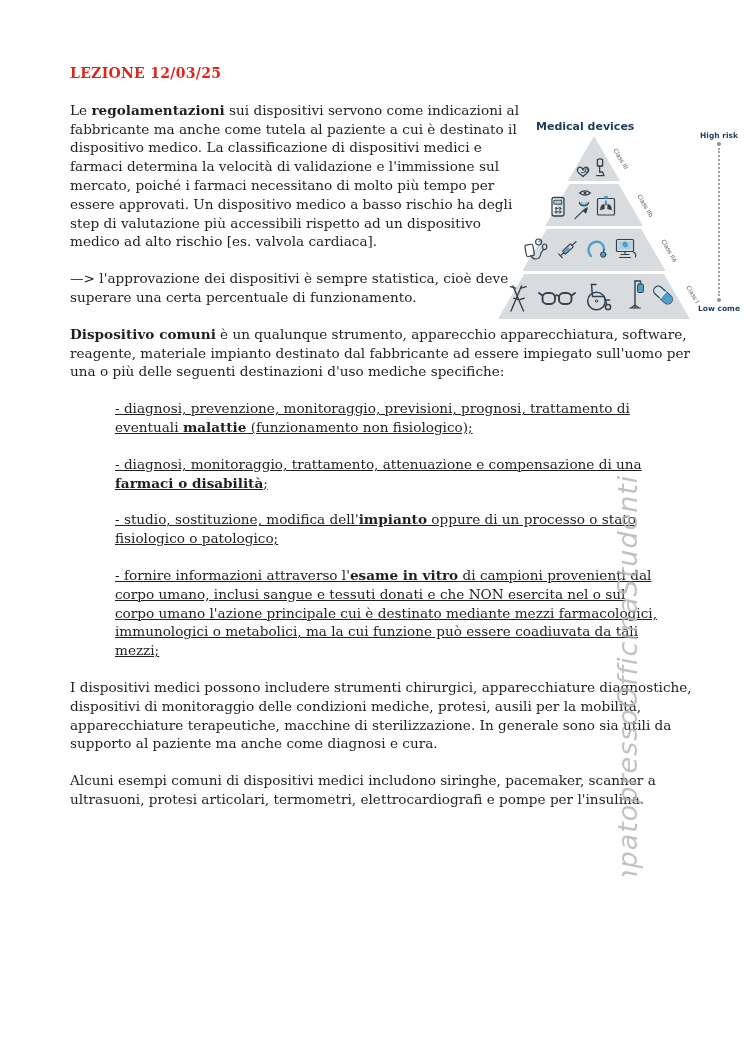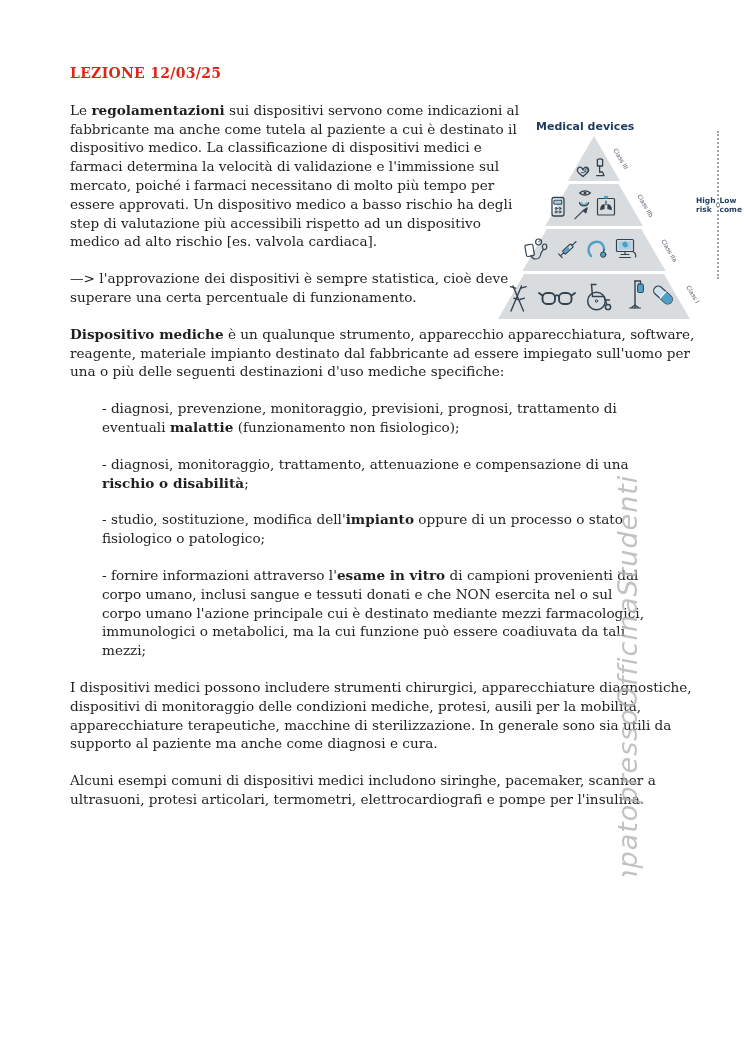--- a/index.html
+++ b/index.html
@@ -32,21 +32,21 @@
     color: #17a189;
     font-weight: bold;
     font-size: 17px;
     letter-spacing: .3px;
     margin-bottom: 4px;
   }
   p { margin-bottom: 18px; }
   .p-intro  { width: 464px; }
   .p-arrow1 { width: 500px; }
   .p-normativa { text-decoration: underline; text-underline-offset: 3px; }
-  .list-item { margin-left: 32px; width: 552px; }
+  .list-item { margin-left: 45px; width: 552px; text-decoration: underline; }
   .p-full { width: 626px; }
   b { font-weight: bold; }
 
   
   .fig-title {
     position: absolute;
     left: 536px;
     top: 120px;
     width: 120px;
     text-align: left;
@@ -59,21 +59,21 @@
     position: absolute;
     left: 494px;
     top: 136px;
   }
   .risk-scale {
     position: absolute;
     left: 696px;
     top: 131px;
     width: 46px;
     display: flex;
-    flex-direction: row;
+    flex-direction: column;
     align-items: center;
     font-family: "DejaVu Sans", sans-serif;
     font-weight: bold;
     font-size: 7.5px;
     color: #1d3b5e;
   }
   .risk-dot { width: 4px; height: 4px; border-radius: 50%; background: #8d9399; margin: 2px 0; }
   .risk-line { width: 0; height: 148px; border-left: 2px dotted #9ba1a6; }
 
   
@@ -101,26 +101,26 @@
 <div class="page">
 
   <div class="content">
     <div class="lesson-title">LEZIONE 12/03/25</div>
 
     <p class="p-intro"><span>Le </span><b>regolamentazioni</b><span> sui dispositivi servono come indicazioni al fabbricante ma anche come tutela al paziente a cui è destinato il dispositivo medico. La classificazione di dispositivi medici e farmaci determina la velocità di validazione e l'immissione sul mercato, poiché i farmaci necessitano di molto più tempo per essere approvati. Un dispositivo medico a basso rischio ha degli step di valutazione più accessibili rispetto ad un dispositivo medico ad alto rischio [es. valvola cardiaca].</span></p>
 
     <p class="p-arrow1">—&gt; l'approvazione dei dispositivi è sempre statistica, cioè deve superare una certa percentuale di funzionamento.</p>
 
 
-    <p class="p-full"><b>Dispositivo mediche</b><span> è un qualunque strumento, apparecchio apparecchiatura, software, reagente, materiale impianto destinato dal fabbricante ad essere impiegato sull'uomo per una o più delle seguenti destinazioni d'uso mediche specifiche:</span></p>
+    <p class="p-full"><b>Dispositivo comuni</b><span> è un qualunque strumento, apparecchio apparecchiatura, software, reagente, materiale impianto destinato dal fabbricante ad essere impiegato sull'uomo per una o più delle seguenti destinazioni d'uso mediche specifiche:</span></p>
 
     <p class="list-item"><span>- diagnosi, prevenzione, monitoraggio, previsioni, prognosi, trattamento di eventuali </span><b>malattie</b><span> (funzionamento non fisiologico);</span></p>
 
 
-    <p class="list-item"><span>- diagnosi, monitoraggio, trattamento, attenuazione e compensazione di una </span><b>rischio o disabilità</b><span>;</span></p>
+    <p class="list-item"><span>- diagnosi, monitoraggio, trattamento, attenuazione e compensazione di una </span><b>farmaci o disabilità</b><span>;</span></p>
 
     <p class="list-item"><span>- studio, sostituzione, modifica dell'</span><b>impianto</b><span> oppure di un processo o stato fisiologico o patologico;</span></p>
 
     <p class="list-item"><span>- fornire informazioni attraverso l'</span><b>esame in vitro</b><span> di campioni provenienti dal corpo umano, inclusi sangue e tessuti donati e che NON esercita nel o sul corpo umano l'azione principale cui è destinato mediante mezzi farmacologici, immunologici o metabolici, ma la cui funzione può essere coadiuvata da tali mezzi;</span></p>
 
     <p class="p-full">I dispositivi medici possono includere strumenti chirurgici, apparecchiature diagnostiche, dispositivi di monitoraggio delle condizioni mediche, protesi, ausili per la mobilità, apparecchiature terapeutiche, macchine di sterilizzazione. In generale sono sia utili da supporto al paziente ma anche come diagnosi e cura.</p>
 
     <p class="p-full">Alcuni esempi comuni di dispositivi medici includono siringhe, pacemaker, scanner a ultrasuoni, protesi articolari, termometri, elettrocardiografi e pompe per l'insulina.</p>
   </div>
 

